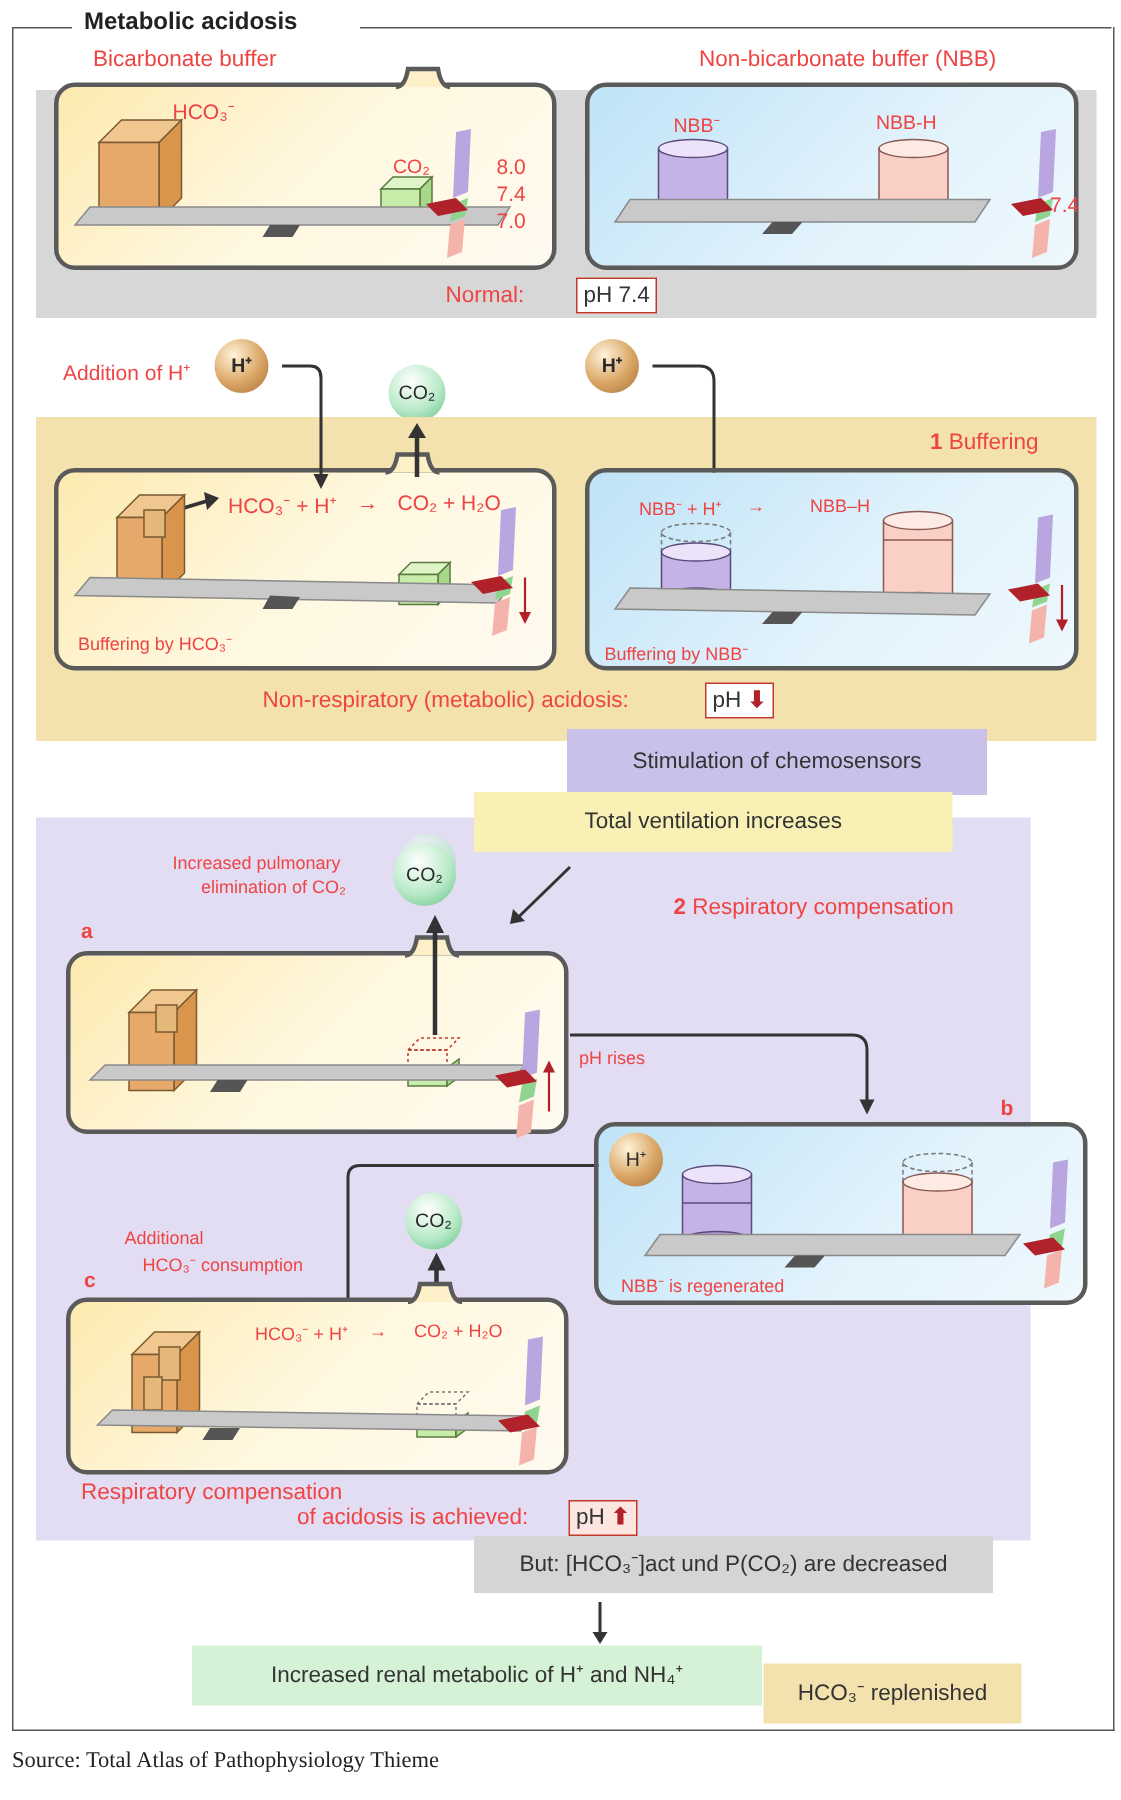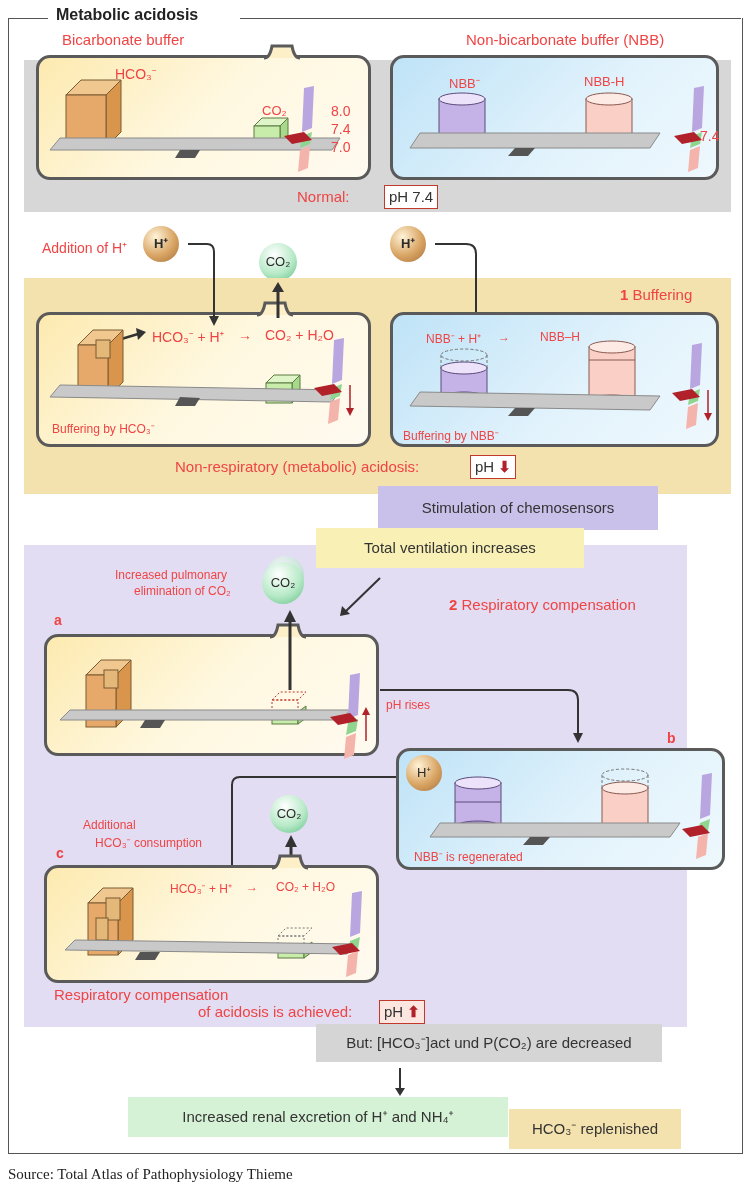--- a/index.html
+++ b/index.html
@@ -177,21 +177,21 @@
 
 <div class="lbl" style="left:175px;top:458px;font-size:15px;">Non-respiratory (metabolic) acidosis:</div>
 <div class="phbox" style="left:470px;top:455px;">
   <span>pH</span>
   <span style="color:#b0212a;font-weight:bold;">⬇</span>
 </div>
 
 <div class="box" style="left:378px;top:486px;width:280px;height:44px;line-height:44px;background:#c9c1ea;">Stimulation of chemosensors</div>
 
 <div class="band" style="left:24px;top:545px;width:663px;height:482px;background:#e3ddf3;"></div>
-<div class="box" style="left:316px;top:528px;width:268px;height:40px;line-height:40px;background:#f8f0b4;">Total ventilation increases</div>
+<div class="box" style="left:316px;top:528px;width:319px;height:40px;line-height:40px;background:#f8f0b4;">Total ventilation increases</div>
 <div class="lbl" style="left:449px;top:596px;font-size:15px;"><b>2</b>&nbsp;<span>Respiratory compensation</span></div>
 
 <div class="lbl sm" style="left:115px;top:568px;">Increased pulmonary</div>
 <div class="lbl sm" style="left:134px;top:584px;">elimination of CO₂</div>
 <div class="ball co2ball" style="left:266px;top:556px;opacity:0.6;"></div>
 <div class="ball co2ball" style="left:262px;top:562px;width:42px;height:42px;line-height:42px;">CO₂</div>
 
 <div class="lbl" style="left:54px;top:612px;font-weight:bold;">a</div>
 <div class="panel yellow" style="left:44px;top:634px;width:335px;height:122px;"></div>
 <svg style="left:268px;top:619px;" width="40" height="20">
@@ -313,16 +313,16 @@
 <div class="lbl" style="left:54px;top:986px;font-size:15px;">Respiratory compensation</div>
 <div class="lbl" style="left:198px;top:1003px;font-size:15px;">of acidosis is achieved:</div>
 <div class="phbox" style="left:379px;top:1000px;background:#fde6e0;">
   <span>pH</span>
   <span style="color:#b0212a;font-weight:bold;">⬆</span>
 </div>
 
 <div class="box" style="left:316px;top:1024px;width:346px;height:38px;line-height:38px;background:#d5d5d5;">
   <span>But: [HCO₃⁻]act und P(CO₂) are decreased</span>
 </div>
-<div class="box" style="left:128px;top:1097px;width:380px;height:40px;line-height:40px;background:#d6f2d6;">Increased renal excretion of H⁺ and NH₄⁺</div>
+<div class="box" style="left:128px;top:1097px;width:380px;height:40px;line-height:40px;background:#d6f2d6;">Increased renal metabolic of H⁺ and NH₄⁺</div>
 <div class="box" style="left:509px;top:1109px;width:172px;height:40px;line-height:40px;background:#f3e2ae;">HCO₃⁻ replenished</div>
 
 <div class="lbl" style="left:8px;top:1166px;font-family:'Liberation Serif',serif;font-size:15px;color:#222;">Source: Total Atlas of Pathophysiology Thieme</div>
 
 </body></html>

